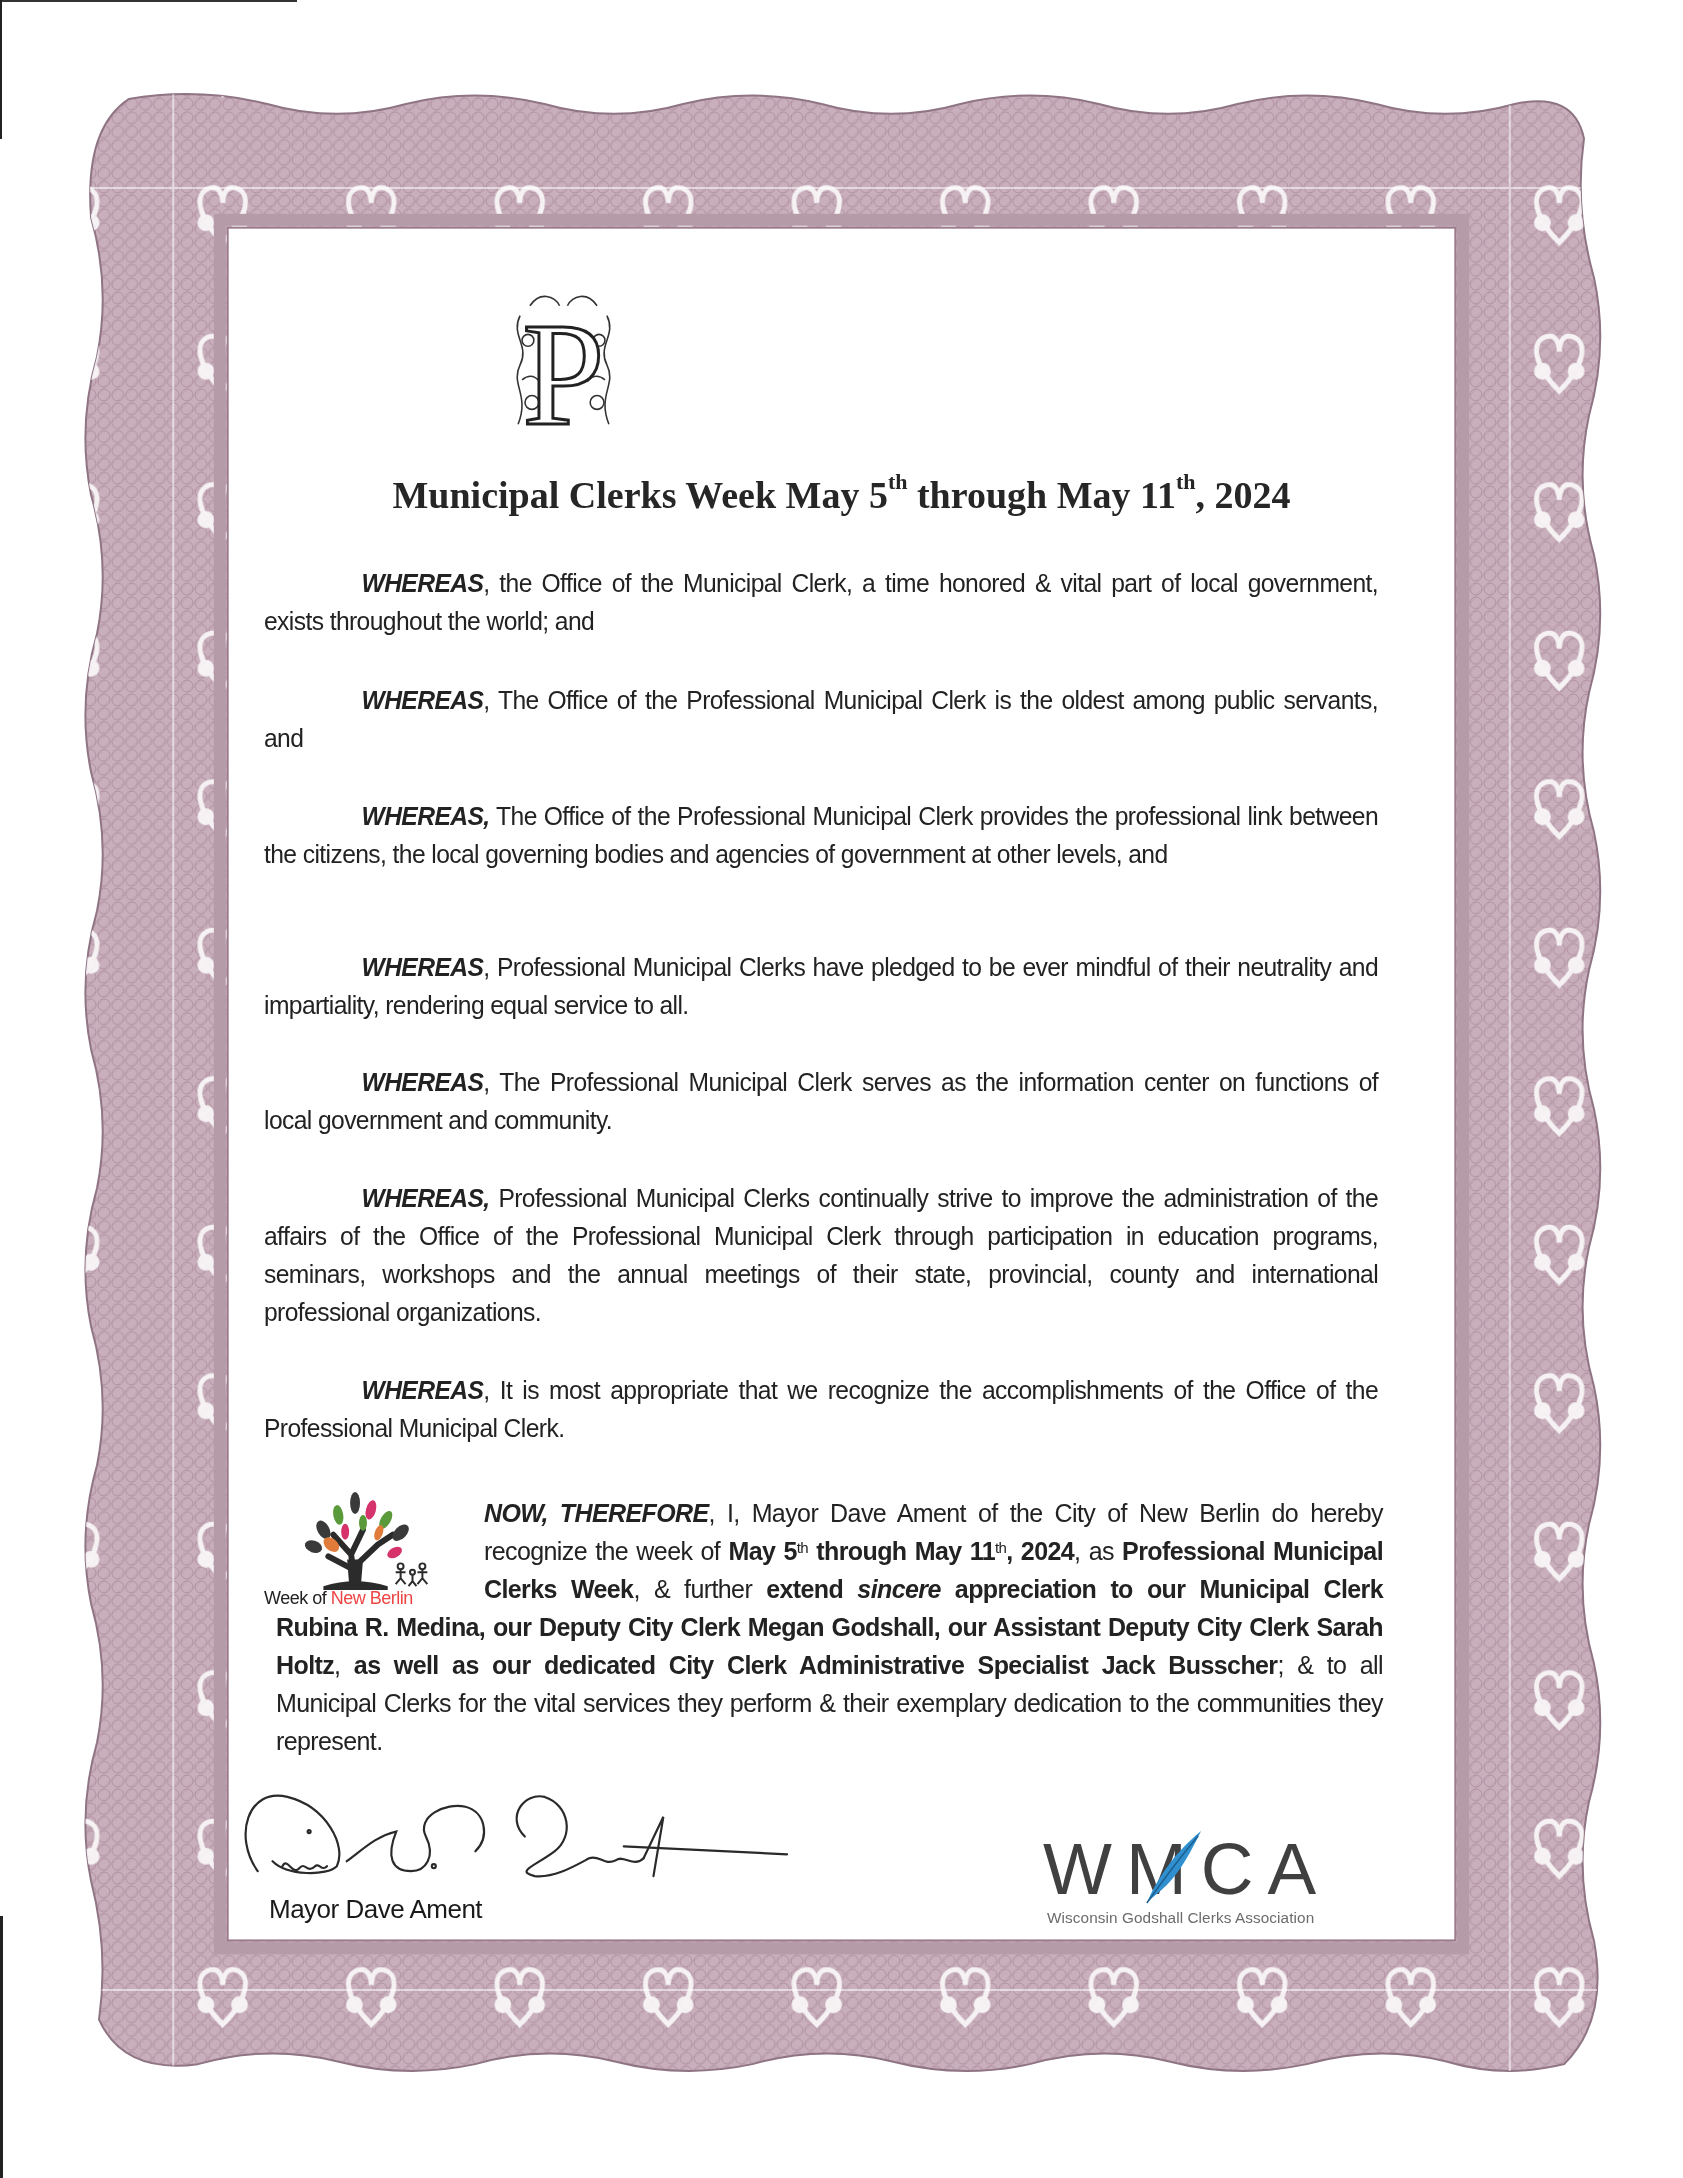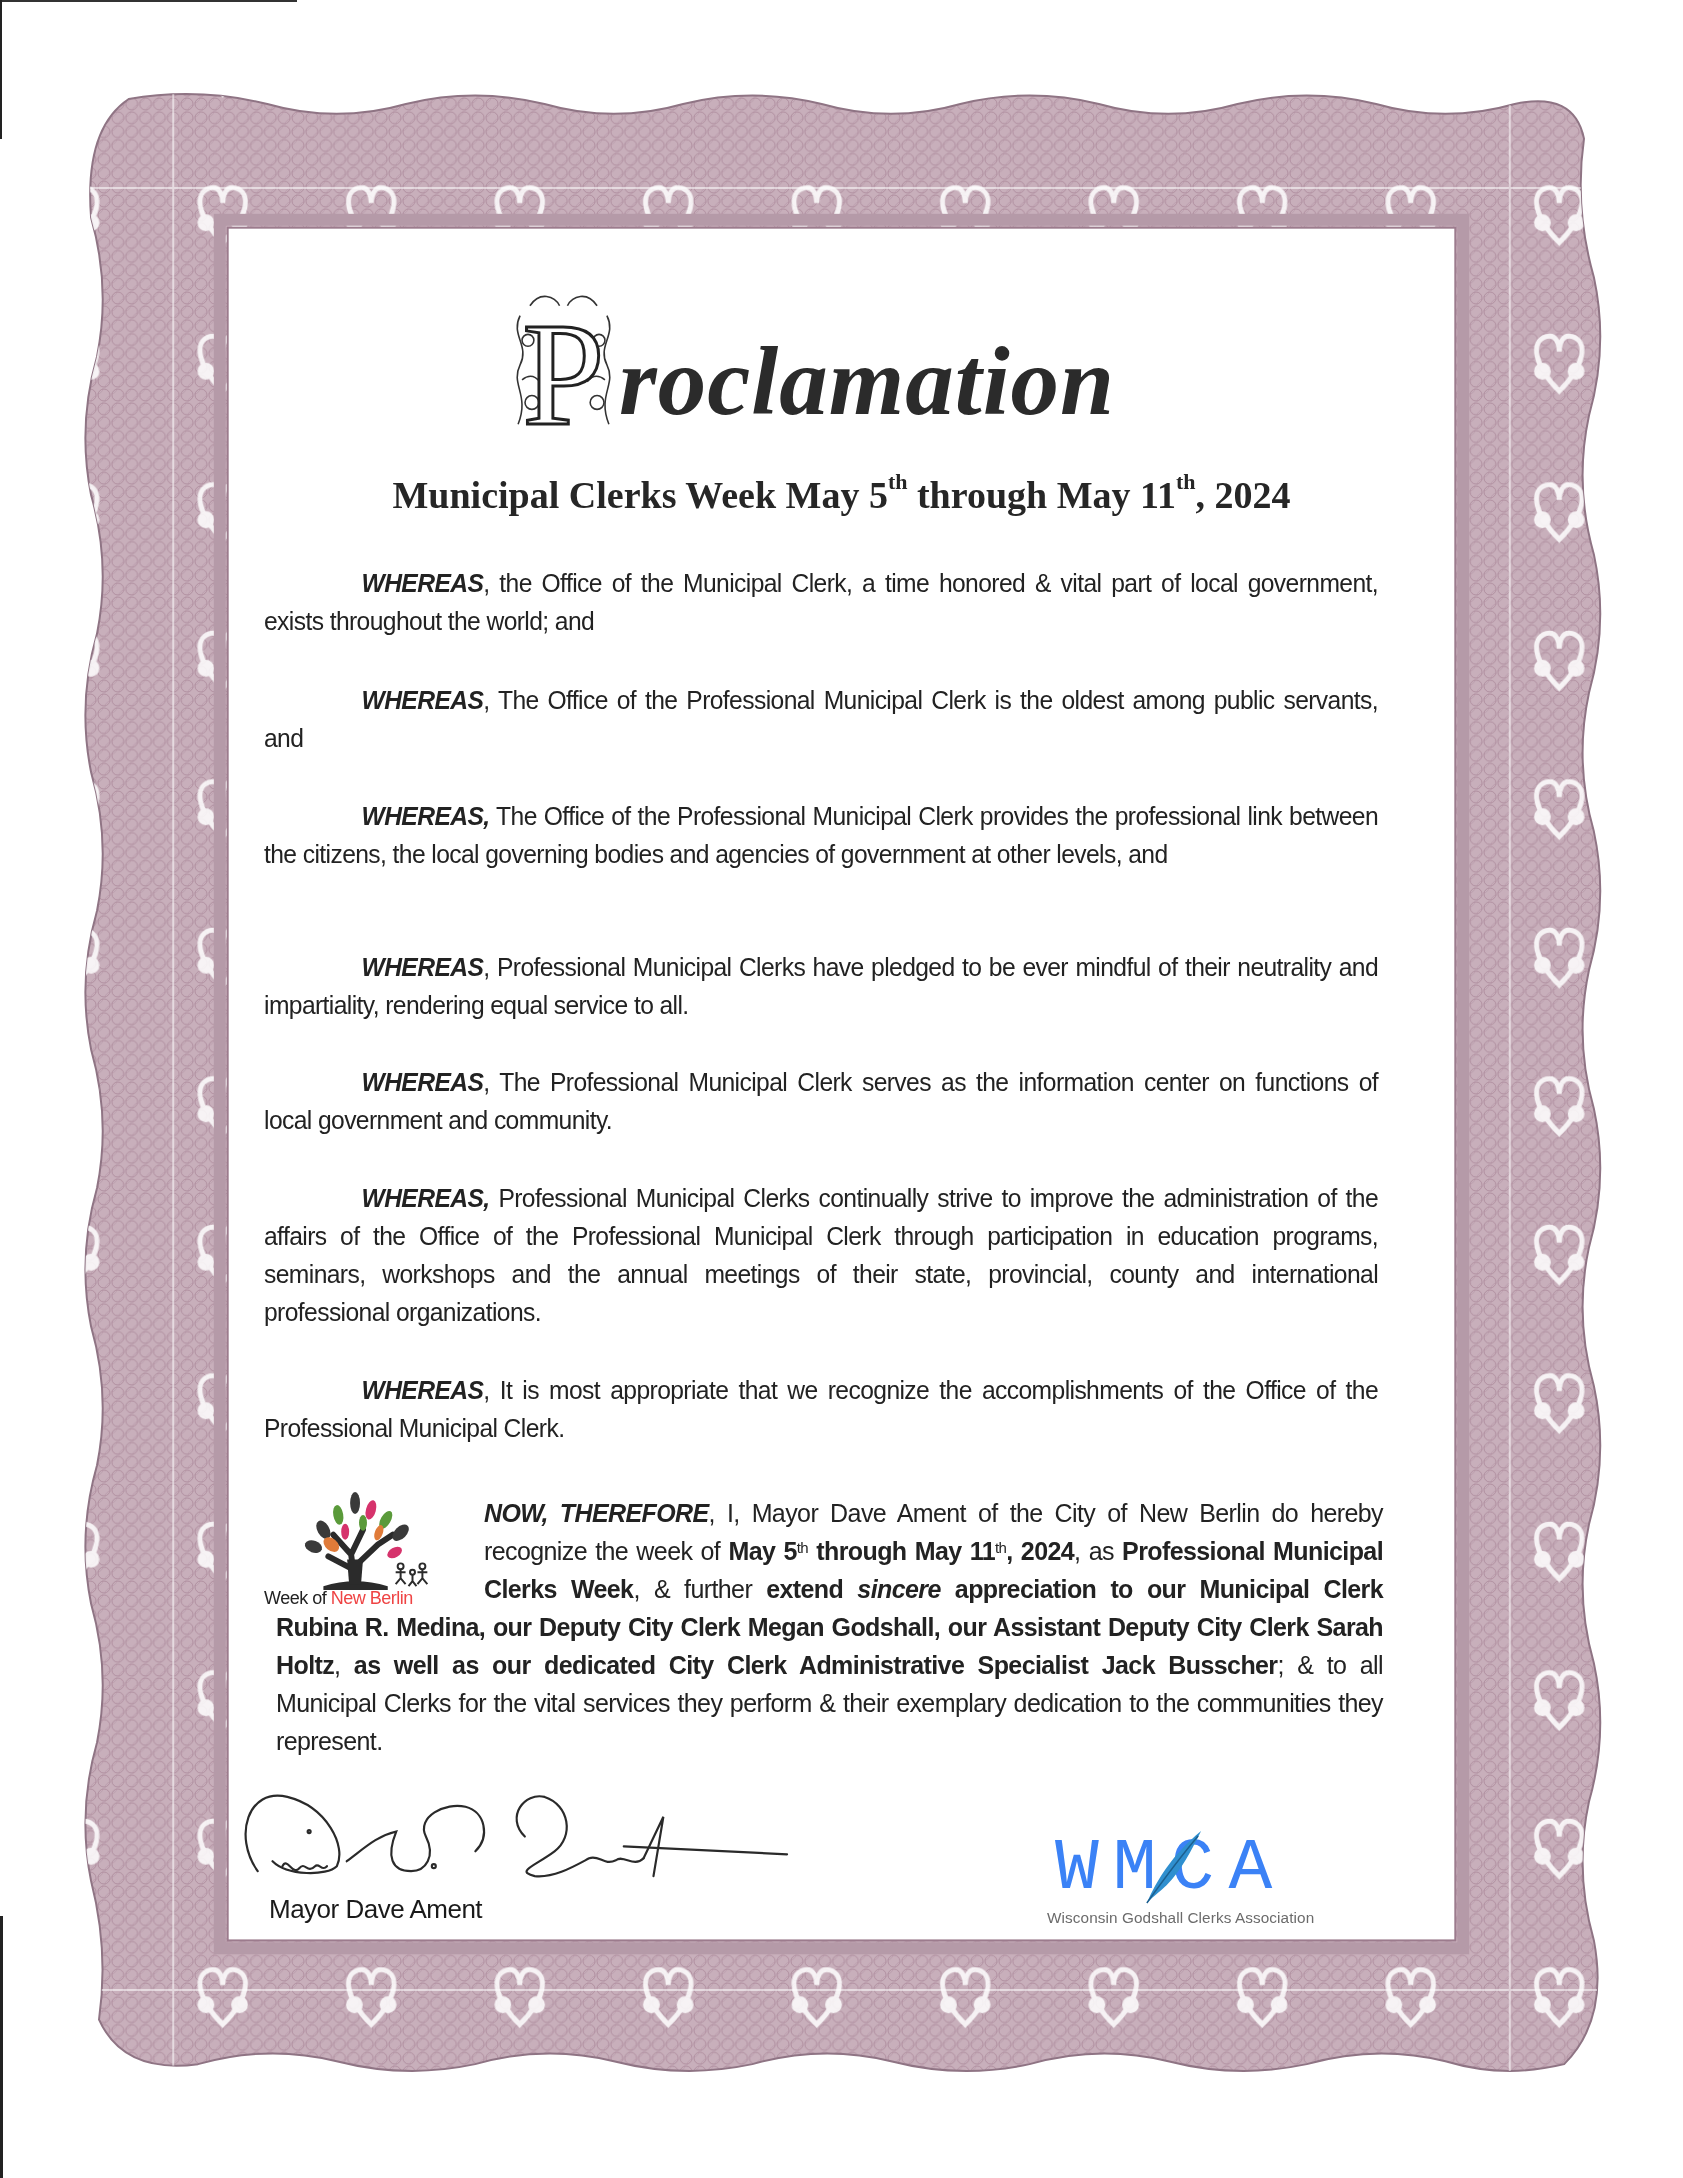--- a/index.html
+++ b/index.html
@@ -40,21 +40,21 @@
   .final sup{font-size:15px;vertical-align:top;position:relative;top:-3px;}
 
   .logo-city{position:absolute;left:264px;top:1485px;width:198px;height:134px;}
   .logo-city-text{position:absolute;left:264px;top:1588px;font-family:"Liberation Sans",sans-serif;font-size:18px;color:#222;white-space:nowrap;letter-spacing:-0.5px;}
   .logo-city-text .nb{color:#ef4444;text-align:center;}
 
   .signature{position:absolute;left:228px;top:1777px;width:564px;height:119px;}
   .sig-name{position:absolute;left:269px;top:1878px;font-family:"Liberation Sans",sans-serif;font-size:26px;color:#1a1a1a;letter-spacing:-0.5px;margin-top:16px;}
 
   .wmca{position:absolute;left:1043px;top:1832px;width:327px;height:99px;}
-  .wmca-letters{position:absolute;left:12px;top:0;font-family:Liberation Mono, monospace;font-size:73px;color:#3b82f6;letter-spacing:14px;line-height:1;}
+  .wmca-letters{position:absolute;left:0;top:0;font-family:Liberation Sans, sans-serif;font-size:73px;color:#404040;letter-spacing:14px;line-height:1;}
   .wmca-sub{position:absolute;left:4px;top:77px;font-family:"Liberation Sans",sans-serif;font-size:15.3px;color:#6b6b6b;white-space:nowrap;letter-spacing:0.1px;}
   .feather{position:absolute;left:94px;top:-6px;width:69px;height:79px;}
 </style>
 </head>
 <body>
 
 <div class="page">
   <div class="scan-edge-top"></div>
   <div class="scan-edge-left"></div>
   <div class="scan-edge-left2"></div>
@@ -116,21 +116,20 @@
             <circle cx="18" cy="55" r="6"></circle>
               <circle cx="90" cy="55" r="6"></circle>
             <circle cx="22" cy="118" r="7"></circle>
               <circle cx="88" cy="118" r="7"></circle>
             <path d="M12 95 q10 -8 18 2"></path>
               <path d="M96 95 q-10 -8 -18 2"></path>
           </g>
           <text x="54" y="140" text-anchor="middle" font-family="Liberation Serif, serif" font-size="150" fill="#ffffff" stroke="#222" stroke-width="3">P</text>
         </svg>
       </div>
-      <span class="title-rest">roclamation</span>
     </div>
 
     <div class="subtitle"><span>Municipal Clerks Week May 5</span><sup>th</sup><span> through May 11</span><sup>th</sup><span>, 2024</span></div>
 
     <div class="body para p1"><span class="kw">WHEREAS</span><span>, the Office of the Municipal Clerk, a time honored &amp; vital part of local government, exists throughout the world; and</span></div>
     <div class="body para p2"><span class="kw">WHEREAS</span><span>, The Office of the Professional Municipal Clerk is the oldest among public servants, and</span></div>
     <div class="body para p3"><span class="kw">WHEREAS,</span><span> The Office of the Professional Municipal Clerk provides the professional link between the citizens, the local governing bodies and agencies of government at other levels, and</span></div>
     <div class="body para p4"><span class="kw">WHEREAS</span><span>, Professional Municipal Clerks have pledged to be ever mindful of their neutrality and impartiality, rendering equal service to all.</span></div>
     <div class="body para p5"><span class="kw">WHEREAS</span><span>, The Professional Municipal Clerk serves as the information center on functions of local government and community.</span></div>
     <div class="body para p6"><span class="kw">WHEREAS,</span><span> Professional Municipal Clerks continually strive to improve the administration of the affairs of the Office of the Professional Municipal Clerk through participation in education programs, seminars, workshops and the annual meetings of their state, provincial, county and international professional organizations.</span></div>

